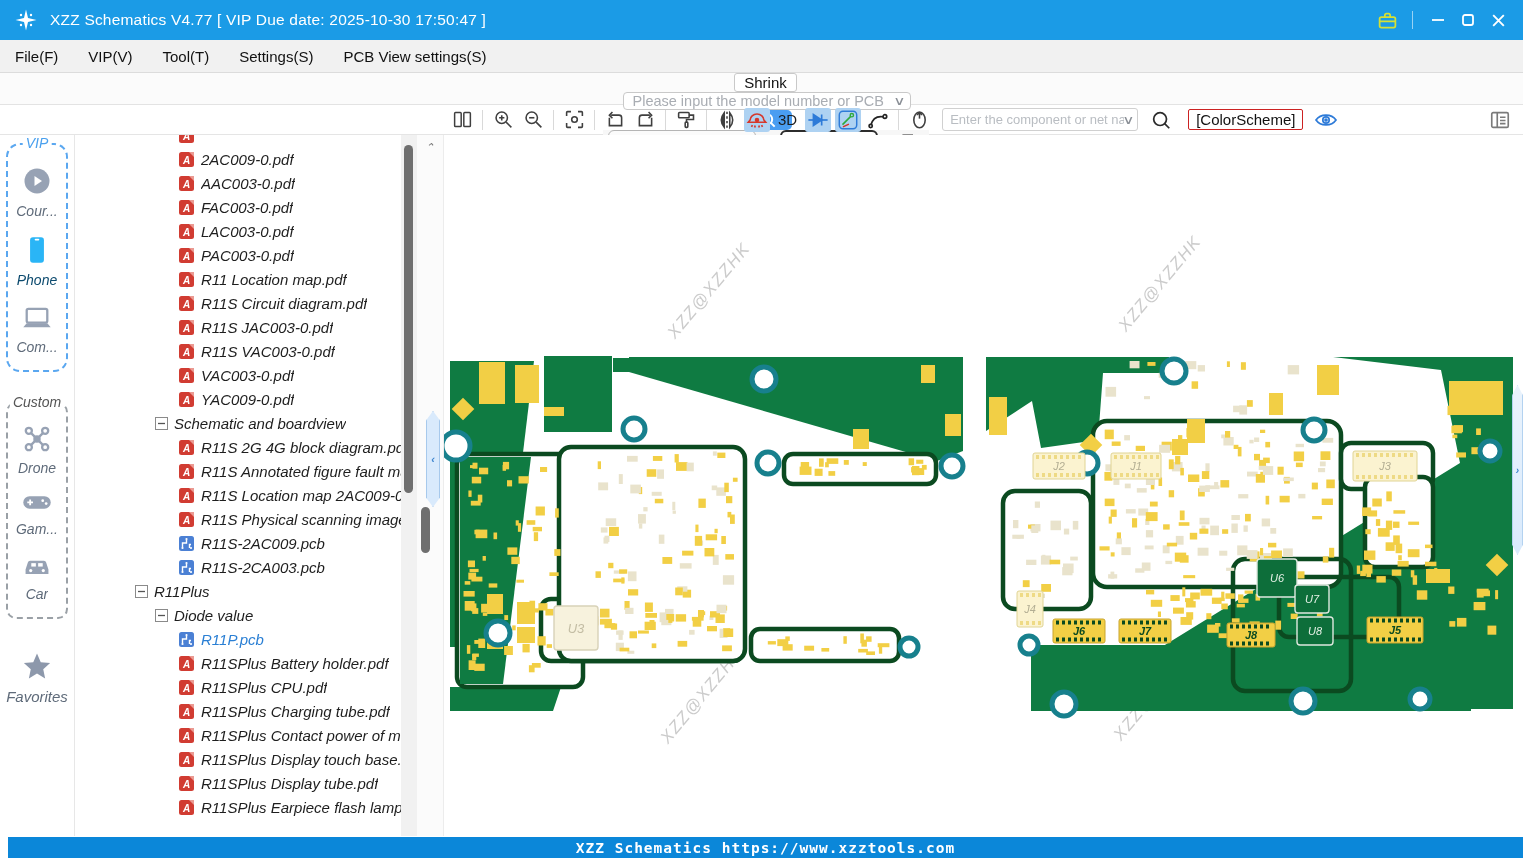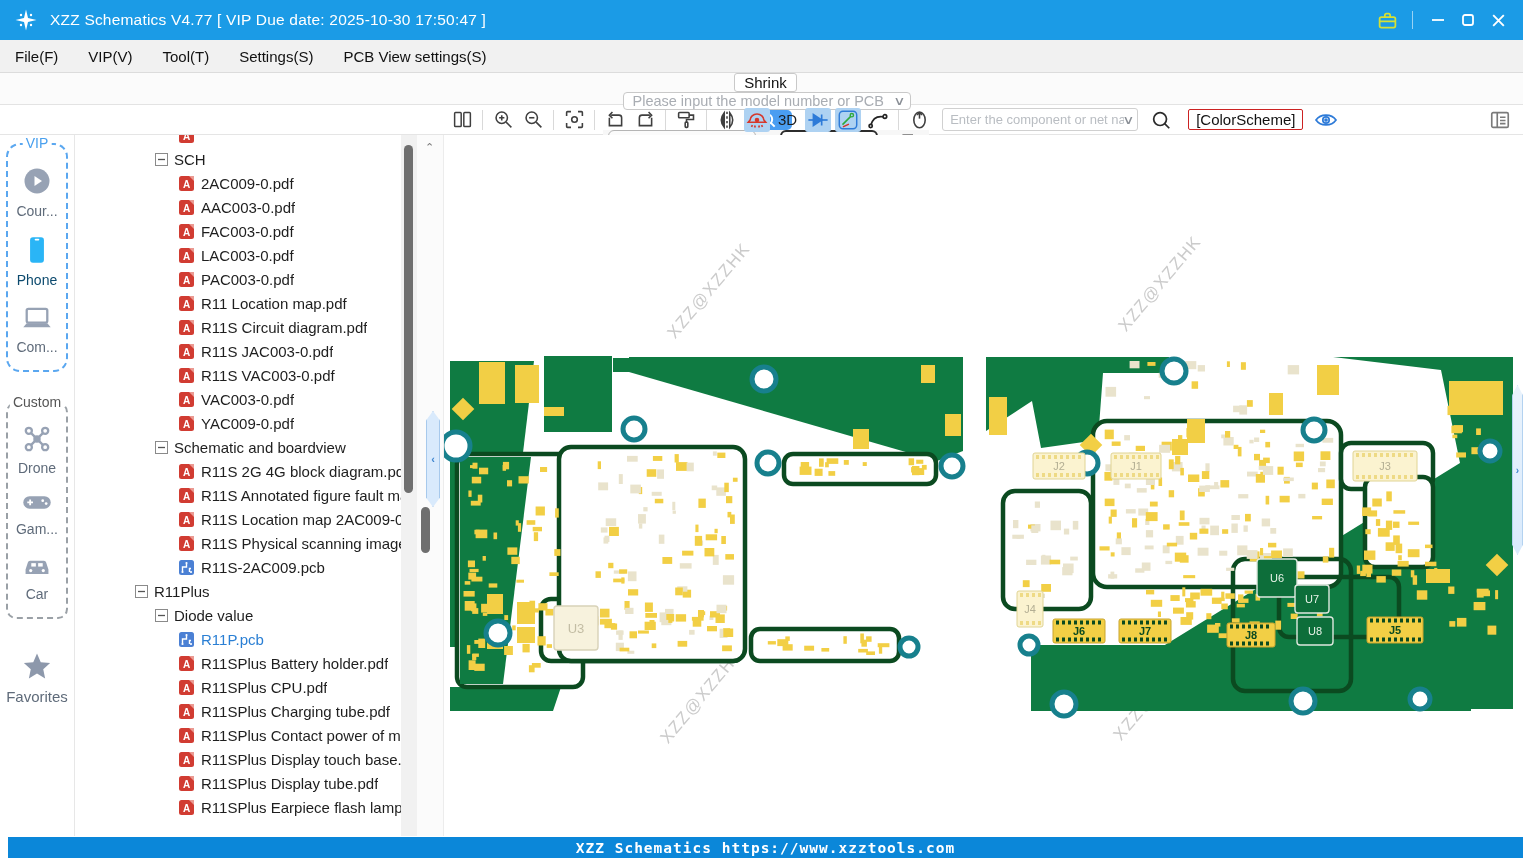--- a/index.html
+++ b/index.html
@@ -43,21 +43,21 @@
   .tsep { width:1px; height:20px; background:#d9d9d9; margin:0 3px; }
   .t3d { font-size:15px; color:#1c1c1c; padding:0 4px; }
   .comp-search { width:196px; height:23px; border:1px solid #d0d0d0; border-radius:3px; display:flex; align-items:center; padding:0 4px 0 7px; margin-left:6px; background:#fff; }
   .comp-search input { flex:1; width:20px; border:none; outline:none; font-size:13px; color:#444; background:transparent; font-family:"Liberation Sans",sans-serif;}
   .comp-search input::placeholder { color:#b9bdc2; }
   .colorscheme { margin-left:10px; border:1.5px solid #cc2222; border-radius:2px; padding:1px 7px; font-size:15px; color:#111; background:#fff; cursor:pointer; }
   .row4 .spacer { flex:1; }
   .panel-icon { margin-right:10px; }
 
   
-  .main { display:flex; height:701px; position:relative; }
+  .main { display:flex; height:701px; position:relative;font-style:italic; }
 
   
   .rail { width:75px; background:#fff; border-right:1px solid #e7e7e7; display:flex; flex-direction:column; align-items:center; padding-top:8px; }
   .groupbox { position:relative; width:62px; border-radius:14px; padding:14px 0 8px; display:flex; flex-direction:column; align-items:center; gap:2px; }
   .groupbox.vip { border:2px dashed #5aa7f0; }
   .groupbox.custom { border:2px dashed #9aa0a6; margin-top:30px; border-radius:10px; }
   .groupbox .legend { position:absolute; top:-10px; left:50%; transform:translateX(-50%); background:#fff; padding:0 3px; font-size:14px; white-space:nowrap; }
   .groupbox.vip .legend { color:#4aa0ee; }
   .groupbox.custom .legend { color:#555; }
   .rail-item { display:flex; flex-direction:column; align-items:center; margin:7px 0; cursor:pointer; width:70px; }
@@ -373,29 +373,20 @@
           <div class="trow" style="padding-left: 103px; margin-top: -12px;">
             <span class="expander">
               <svg width="17" height="17" viewBox="0 0 17 17">
                 <rect x="1" y="1" width="15" height="15" rx="2.5" fill="#d13c32"></rect>
                 <polygon points="11,1 16,6 16,1" fill="#eb9a92"></polygon>
                 <text x="8.5" y="13" font-size="10" font-weight="bold" fill="#fff" text-anchor="middle" font-family="Liberation Sans, sans-serif">A</text>
               </svg>
             </span>
             <span class="tlabel"></span>
           </div>
-          <div class="trow" style="padding-left: 80px;">
-            <span class="expander">
-              <svg width="13" height="13" viewBox="0 0 13 13">
-                <rect x="0.5" y="0.5" width="12" height="12" fill="#fff" stroke="#8a8a8a"></rect>
-                <path d="M3 6.5 H10" stroke="#555" stroke-width="1.3"></path>
-              </svg>
-            </span>
-            <span class="tlabel">SCH</span>
-          </div>
           <div class="trow" style="padding-left: 103px;">
             <span class="expander">
               <svg width="17" height="17" viewBox="0 0 17 17">
                 <rect x="1" y="1" width="15" height="15" rx="2.5" fill="#d13c32"></rect>
                 <polygon points="11,1 16,6 16,1" fill="#eb9a92"></polygon>
                 <text x="8.5" y="13" font-size="10" font-weight="bold" fill="#fff" text-anchor="middle" font-family="Liberation Sans, sans-serif">A</text>
               </svg>
             </span>
             <span class="tlabel">2AC009-0.pdf</span>
           </div>
@@ -552,20 +543,32 @@
             <span class="expander">
               <svg width="17" height="17" viewBox="0 0 17 17">
                 <rect x="1" y="1" width="15" height="15" rx="2.5" fill="#4b80d4"></rect>
                 <path d="M4.5 12.5 V8 H8.5 V4.5 M11.5 13 V9.5 H13" stroke="#fff" stroke-width="1.4" fill="none"></path>
                 <circle cx="4.5" cy="13" r="1.1" fill="#fff"></circle>
                 <circle cx="8.5" cy="4" r="1.1" fill="#fff"></circle>
                 <circle cx="13" cy="13" r="1.1" fill="#fff"></circle>
               </svg>
             </span>
             <span class="tlabel">R11S-2AC009.pcb</span>
+          </div>
+          <div class="trow" style="padding-left: 103px;">
+            <span class="expander">
+              <svg width="17" height="17" viewBox="0 0 17 17">
+                <rect x="1" y="1" width="15" height="15" rx="2.5" fill="#4b80d4"></rect>
+                <path d="M4.5 12.5 V8 H8.5 V4.5 M11.5 13 V9.5 H13" stroke="#fff" stroke-width="1.4" fill="none"></path>
+                <circle cx="4.5" cy="13" r="1.1" fill="#fff"></circle>
+                <circle cx="8.5" cy="4" r="1.1" fill="#fff"></circle>
+                <circle cx="13" cy="13" r="1.1" fill="#fff"></circle>
+              </svg>
+            </span>
+            <span class="tlabel">R11S-2CA003.pcb</span>
           </div>
           <div class="trow" style="padding-left: 60px;">
             <span class="expander">
               <svg width="13" height="13" viewBox="0 0 13 13">
                 <rect x="0.5" y="0.5" width="12" height="12" fill="#fff" stroke="#8a8a8a"></rect>
                 <path d="M3 6.5 H10" stroke="#555" stroke-width="1.3"></path>
               </svg>
             </span>
             <span class="tlabel">R11Plus</span>
           </div>

